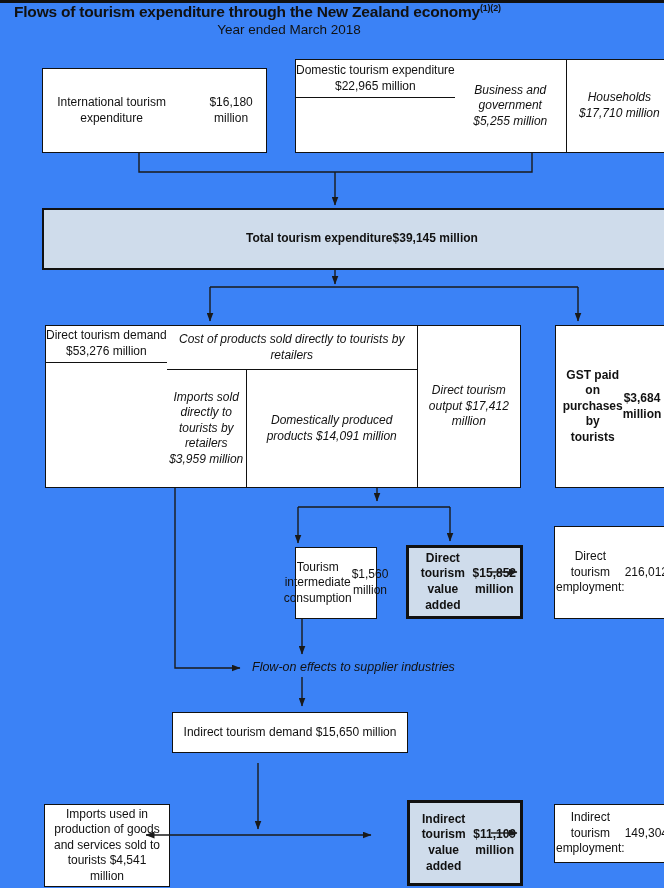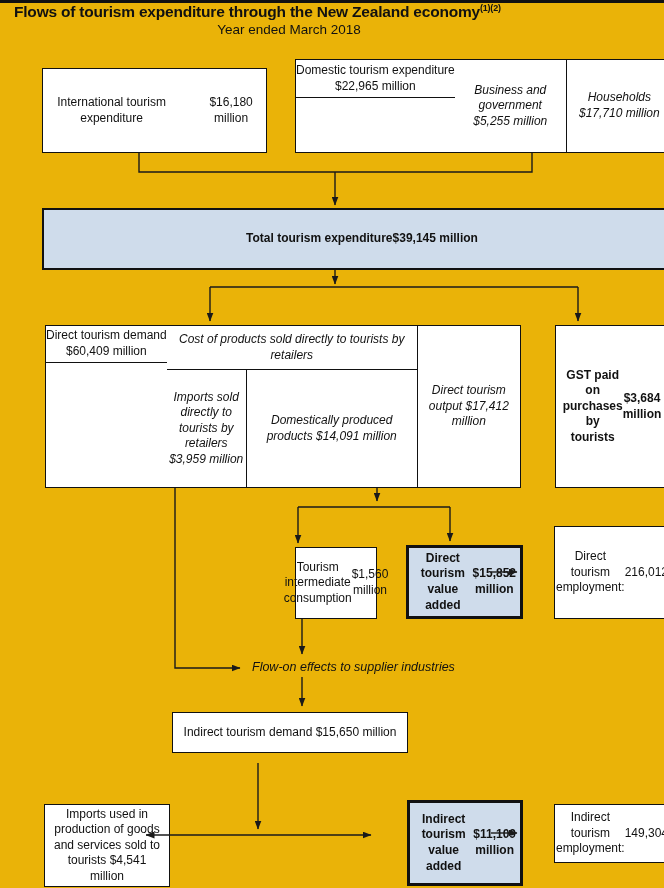--- a/index.html
+++ b/index.html
@@ -1,19 +1,19 @@
 <!DOCTYPE html>
 <html style="--highlight: #cfdceb;"><head>
 <meta charset="utf-8">
 <style>
   html,body { margin:0; padding:0; background:#ffffff; }
   #stage {
     position:relative; width:664px; height:888px;
     font-family:"Liberation Sans", sans-serif;
-    color:#111; overflow:hidden; background:#eab308;
+    color:#111; overflow:hidden; background:#3b82f6;
   }
   #topbar { position:absolute; left:0; top:0; width:664px; height:3px; background:#111; }
   #title { position:absolute; left:14px; top:3px; font-size:15.5px; font-weight:bold; letter-spacing:-0.2px; white-space:nowrap; }
   #title sup { font-size:9px; }
   #subtitle { position:absolute; left:0; top:22px; width:578px; text-align:center; font-size:13.5px; }
 
   .box {
     position:absolute; box-sizing:border-box; border:1px solid #111; background:#fff;
     display:flex; flex-direction:row; align-items:center; justify-content:center;
     text-align:center; font-size:12px; line-height:1.3; padding:2px 6px;margin-left:32px;
@@ -63,21 +63,21 @@
   </div>
 
   <div class="box hl b2" style="left:10px; top:208px; width:640px; height:62px;">
     <span class="blk">Total tourism expenditure</span>
     <span class="blk">$39,145 million</span>
   </div>
 
   <div class="box nopad" style="left:13px; top:325px; width:476px; height:163px;">
     <div class="cell hdiv" style="height:37px;">
       <span class="blk">Direct tourism demand</span>
-      <span class="blk">$60,409 million</span>
+      <span class="blk">$53,276 million</span>
     </div>
     <div class="row">
       <div style="width:250px; display:flex; flex-direction:column;align-items:center;" class="vdiv">
         <div class="cell hdiv" style="height:44px; padding:0 10px;">
           <span>Cost of products sold directly to tourists by retailers</span>
         </div>
         <div class="row">
           <div class="cell vdiv" style="width:80px; padding:0 2px;">
             <span>Imports sold directly to tourists by retailers</span>
             <span class="blk">$3,959 million</span>

